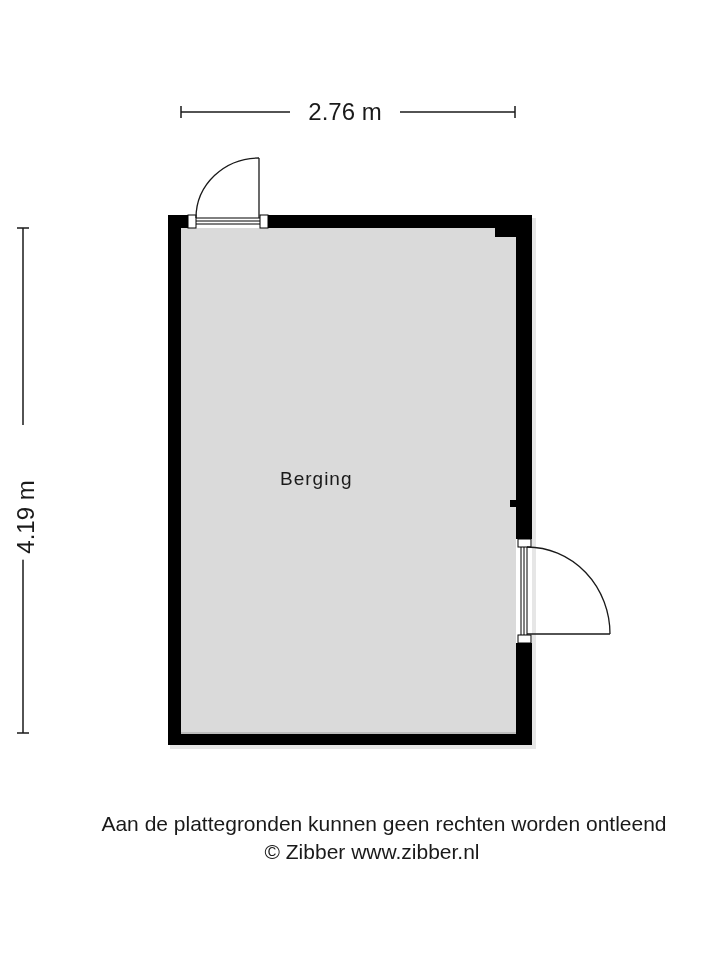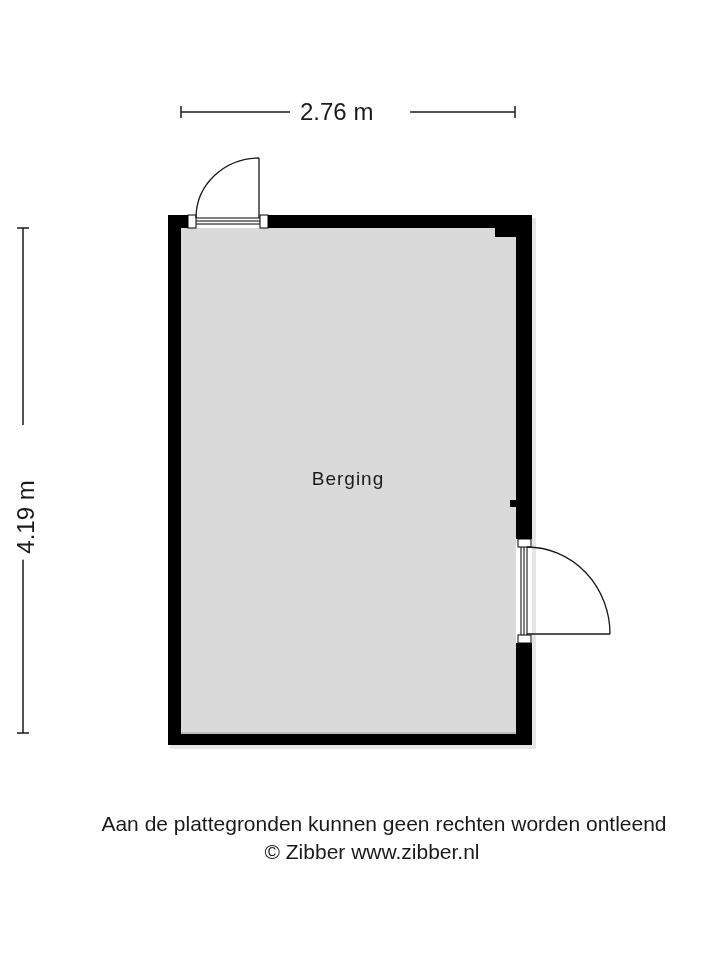--- a/index.html
+++ b/index.html
@@ -1,21 +1,21 @@
 <!DOCTYPE html>
 <html><head>
 <meta charset="utf-8">
 <style>
   html, body { margin:0; padding:0; background:#ffffff; }
   body { width:720px; height:960px; position:relative; overflow:hidden; font-family:"Liberation Sans", sans-serif; color:#1a1a1a; }
   svg.plan { position:absolute; left:0; top:0; }
-  .dim-h-label { position:absolute; top:97px; left:300px; width:110px; font-size:24px; line-height:30px; background:#fff; }
+  .dim-h-label { position:absolute; top:97px; left:290px; width:110px; text-align:center; font-size:24px; line-height:30px; background:#fff; }
   .dim-v-label { position:absolute; left:6px; top:462px; width:40px; height:110px; display:flex; align-items:center; justify-content:center; }
   .dim-v-label span { display:block; transform:rotate(-90deg); font-size:24px; white-space:nowrap; background:#fff; padding:0 6px; }
-  .room-label { position:absolute; left:280px; top:468px; width:136px; text-align:center; font-size:19px; letter-spacing:1px; }
+  .room-label { position:absolute; left:280px; top:468px; width:136px; text-align:left; font-size:19px; letter-spacing:1px; }
   .footer { position:absolute; left:0; width:720px; text-align:center; font-size:21px; line-height:28px; }
   .footer.l1 { top:810px; left:24px; }
   .footer.l2 { top:838px; left:0;margin-left:12px; }
 </style>
 </head>
 <body>
 
 <svg class="plan" width="720" height="960" viewBox="0 0 720 960">
 
   <g stroke="#1a1a1a" stroke-width="1.5">

